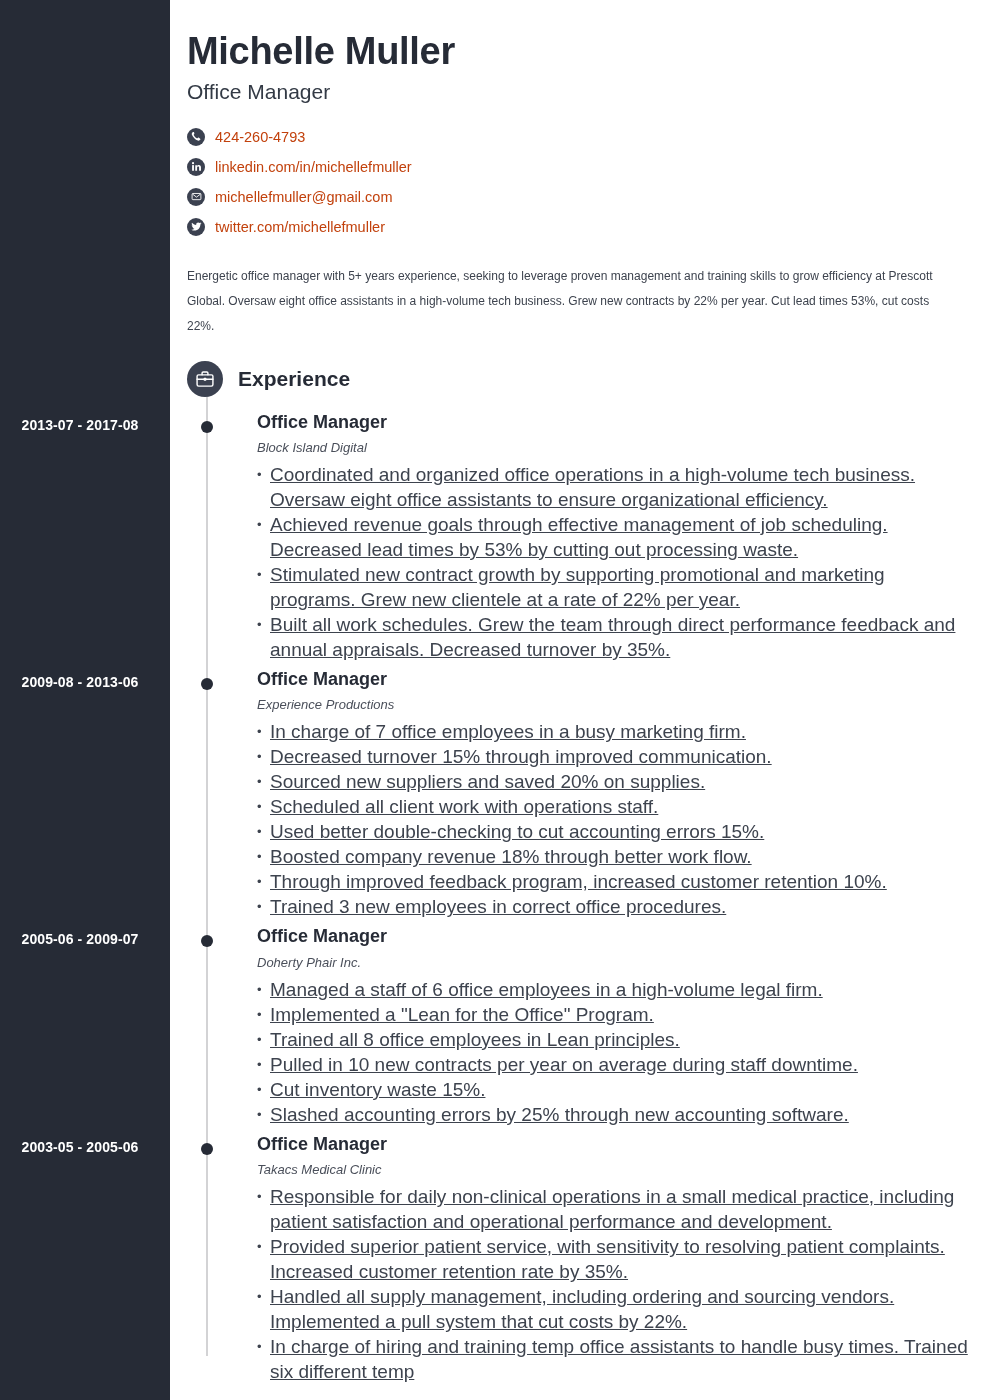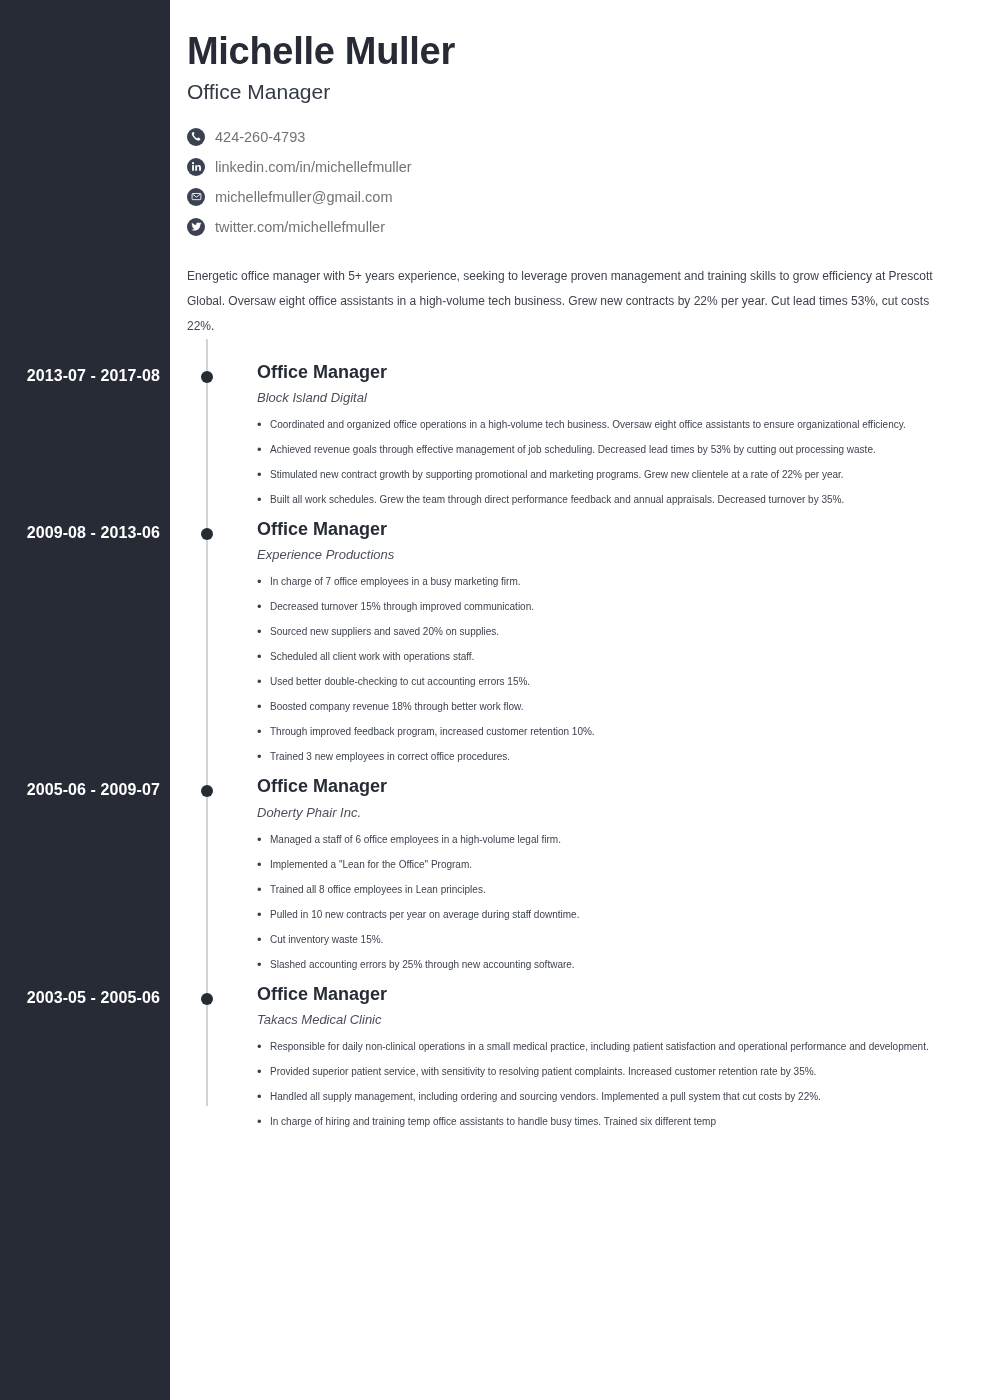--- a/index.html
+++ b/index.html
@@ -60,21 +60,21 @@
     background: #3b4150;
     display: flex;
     align-items: center;
     justify-content: center;
     margin-right: 10px;
     flex: 0 0 18px;
   }
   .contact-icon svg { display: block; }
   .contact-text {
     font-size: 14.5px;
-    color: #737373;
+    color: #c2410c;
   }
 
   
   .summary {
     font-size: 12px;
     line-height: 25px;
     color: #3d434e;
     margin-bottom: 22px;
     max-width: 770px;
   }
@@ -129,22 +129,22 @@
     width: 12px; height: 12px;
     border-radius: 50%;
     background: #262b36;
     z-index: 2;
   }
   .entry-date {
     position: absolute;
     left: -187px;
     top: 6px;
     width: 160px;
-    text-align: right;
-    font-size: 16px;
+    text-align: center;
+    font-size: 14px;
     font-weight: bold;
     color: #ffffff;
     letter-spacing: 0.1px;
   }
   .entry-title {
     font-size: 18px;
     font-weight: bold;
     color: #262b36;
     line-height: 1.3;
     margin-bottom: 6px;
@@ -152,24 +152,25 @@
   .entry-company {
     font-size: 13px;
     font-style: italic;
     color: #4a4f5a;
     margin-bottom: 7px;
   }
   .bullets { list-style: none; }
   .bullets li {
     position: relative;
     padding-left: 13px;
-    font-size: 10px;
+    font-size: 19px;
     line-height: 25px;
     color: #3d434e;
     margin-bottom: 0px;
+    text-decoration: underline;
   }
   .bullets li::before {
     content: "•";
     position: absolute;
     left: 0;
     top: 0;
     color: #3d434e;
     font-size: 13px;
   }
 </style>
@@ -223,20 +224,31 @@
               <path d="M15 3.3c-.5.25-1.1.4-1.7.5.6-.35 1.05-.95 1.3-1.6-.6.35-1.2.6-1.9.75-.55-.6-1.35-.95-2.2-.95-1.65 0-3 1.35-3 3 0 .25.05.45.1.65-2.5-.1-4.7-1.3-6.15-3.1-.25.45-.4.95-.4 1.5 0 1.05.5 1.95 1.35 2.5-.5 0-.95-.15-1.35-.35v.05c0 1.45 1.05 2.65 2.4 2.95-.25.05-.5.1-.8.1-.2 0-.4 0-.55-.05.4 1.2 1.5 2.05 2.8 2.1-1.05.8-2.3 1.3-3.7 1.3-.25 0-.5 0-.7-.05 1.35.85 2.9 1.35 4.6 1.35 5.5 0 8.5-4.55 8.5-8.5v-.4c.6-.4 1.1-.95 1.5-1.55z"></path>
             </svg>
         </span>
         <span class="contact-text">twitter.com/michellefmuller</span>
       </div>
 
     </div>
 
     <p class="summary">Energetic office manager with 5+ years experience, seeking to leverage proven management and training skills to grow efficiency at Prescott Global. Oversaw eight office assistants in a high-volume tech business. Grew new contracts by 22% per year. Cut lead times 53%, cut costs 22%.</p>
 
+    <div class="section-head">
+      <span class="section-icon">
+        <svg width="20" height="20" viewBox="0 0 24 24" fill="none" stroke="#ffffff" stroke-width="1.7" stroke-linecap="round" stroke-linejoin="round">
+          <rect x="2.5" y="7" width="19" height="13.5" rx="1.8"></rect>
+          <path d="M8.5 7V4.8c0-.7.6-1.3 1.3-1.3h4.4c.7 0 1.3.6 1.3 1.3V7"></path>
+          <path d="M2.5 12.2h19"></path>
+          <rect x="10.5" y="10.6" width="3" height="3.4" rx=".6" fill="#ffffff" stroke="none"></rect>
+        </svg>
+      </span>
+      <span class="section-title">Experience</span>
+    </div>
 
     <div class="timeline">
       <div class="timeline-line"></div>
 
       <div class="entry">
         <span class="entry-dot"></span>
         <div class="entry-date">2013-07 - 2017-08</div>
         <div class="entry-title">Office Manager</div>
         <div class="entry-company">Block Island Digital</div>
         <ul class="bullets">

